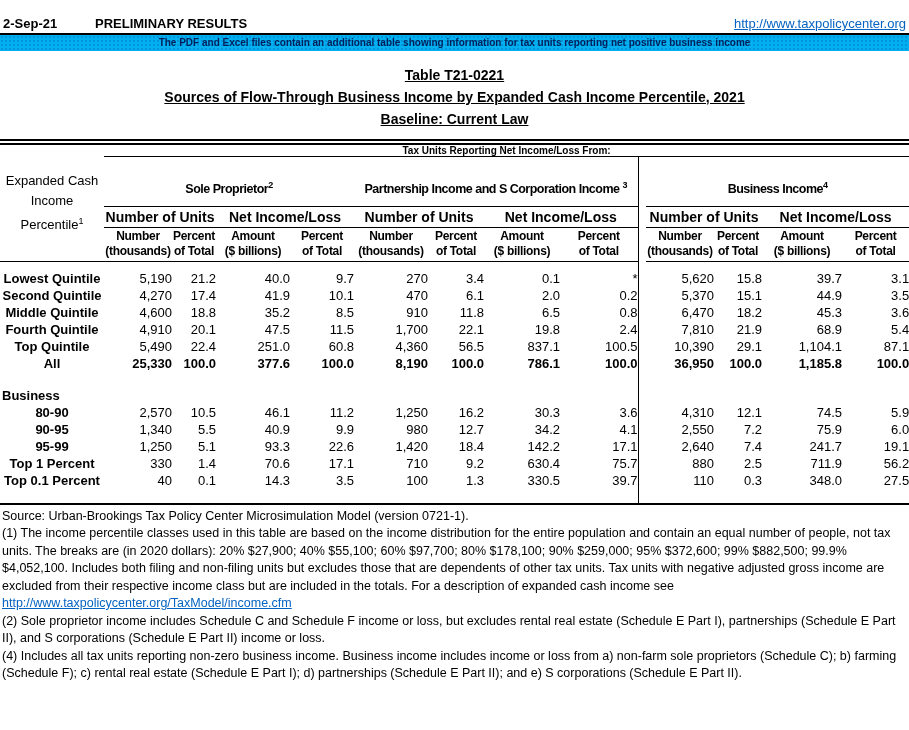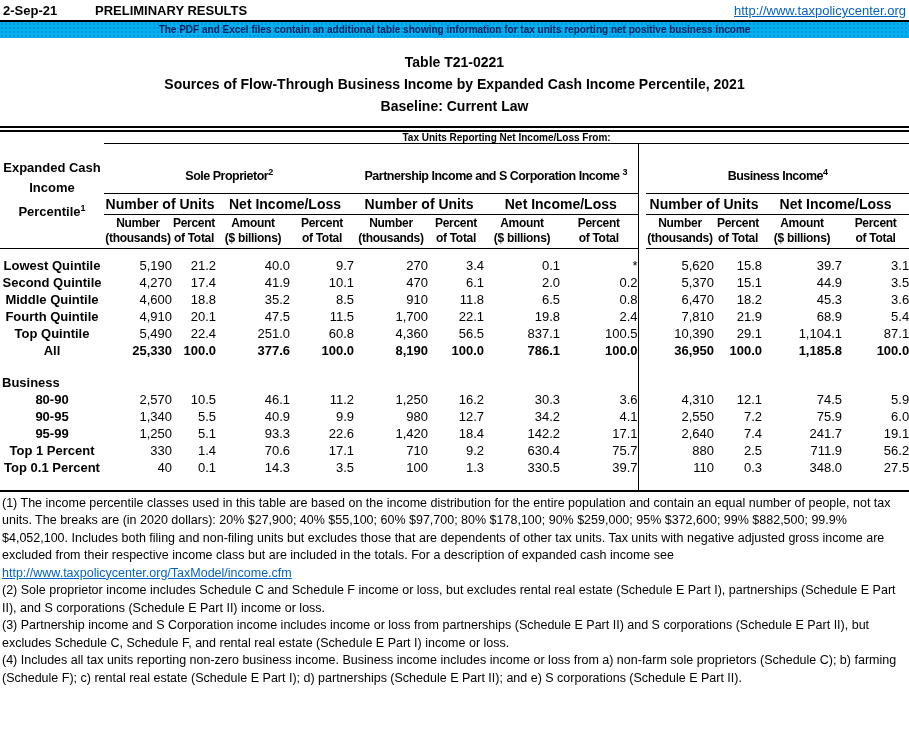--- a/index.html
+++ b/index.html
@@ -8,43 +8,43 @@
     --link:#0563C1;
   }
   *{box-sizing:border-box;}
   html,body{margin:0;padding:0;}
   body{
     width:909px;height:730px;background:#fff;color:#000;
     font-family:"Liberation Sans","DejaVu Sans",sans-serif;
     overflow:hidden;
   }
   
-  .topbar{display:flex;align-items:flex-start;padding:3px 3px 2px 3px;font-size:13px;}
+  .topbar{display:flex;align-items:flex-start;padding:16px 3px 2px 3px;font-size:13px;}
   .topbar .date{font-weight:bold;width:92px;}
   .topbar .status{font-weight:bold;flex:1;}
   .topbar a{color:var(--link);text-decoration:underline;font-size:13px;}
   .banner{
     border-top:2px solid #000;
     background-color:var(--banner-bg);
     background-image:radial-gradient(rgba(0,80,160,0.28) 1px, transparent 1px);
     background-size:4px 4px;
     color:var(--banner-text);
     font-weight:bold;font-size:10px;text-align:center;
     padding:2px 0 3px;
   }
   
-  .titleblock{margin-top:13px;text-align:center;font-weight:bold;}
+  .titleblock{margin-top:13px;text-align:center;font-weight:bold;text-decoration:underline;}
   .titleblock div{font-size:14px;line-height:22px;}
   
   .toprule{margin-top:9px;height:6px;border-top:2px solid #000;border-bottom:2px solid #000;}
   table.tpc{border-collapse:collapse;table-layout:fixed;width:909px;border-bottom:2px solid #000;}
   table.tpc th,table.tpc td{padding:0;font-family:inherit;}
   th{font-weight:bold;text-align:center;}
   .span-h{border-bottom:1.5px solid #000;font-size:10px;padding:9px 0 7px;}
-  .rowlabel-h{border-bottom:1.5px solid #000;font-size:13px;line-height:20px;vertical-align:middle;font-weight:bold;}
+  .rowlabel-h{border-bottom:1.5px solid #000;font-size:13px;line-height:20px;vertical-align:middle;font-weight:normal;}
   sup{font-size:9px;}
   th.grp{vertical-align:bottom;height:50px;padding:0 3px;}
   th.grp .cellu{border-bottom:1.5px solid #000;padding-bottom:9px;font-size:12.5px;letter-spacing:-0.5px;white-space:nowrap;}
   th.sub{vertical-align:bottom;padding:0 3px;}
   th.sub .cellu{border-bottom:1.5px solid #000;padding:2px 0;font-size:14px;}
   th.colh{vertical-align:bottom;padding:0 2px;}
   th.colh .cellu{border-bottom:1.5px solid #000;padding:1px 0 2px;font-size:12px;letter-spacing:-0.3px;line-height:15px;}
   .divider{border-left:1.5px solid #000;}
   tbody td{height:17px;line-height:17px;font-size:13px;}
   td.rowlabel{text-align:center;font-weight:bold;padding-right:3px;overflow:hidden;}
@@ -439,18 +439,18 @@
         <td class="divider"></td>
         <td class="num"></td>
         <td class="num"></td>
         <td class="num"></td>
         <td class="num"></td>
       </tr>
     </tbody>
 </table>
 
 <div class="notes">
+  <p>Source: Urban-Brookings Tax Policy Center Microsimulation Model (version 0721-1).</p>
   <p>(1) The income percentile classes used in this table are based on the income distribution for the entire population and contain an equal number of people, not tax units. The breaks are (in 2020 dollars): 20% $27,900; 40% $55,100; 60% $97,700; 80% $178,100; 90% $259,000; 95% $372,600; 99% $882,500; 99.9% $4,052,100. Includes both filing and non-filing units but excludes those that are dependents of other tax units. Tax units with negative adjusted gross income are excluded from their respective income class but are included in the totals. For a description of expanded cash income see</p>
   <p><a href="#">http://www.taxpolicycenter.org/TaxModel/income.cfm</a></p>
   <p>(2)  Sole proprietor income includes Schedule C and Schedule F income or loss, but excludes rental real estate (Schedule E Part I), partnerships (Schedule E Part II), and S corporations (Schedule E Part II) income or loss.</p>
-  <p>(3) Partnership income and S Corporation income includes income or loss from partnerships (Schedule E Part II) and S corporations (Schedule E Part II), but excludes Schedule C, Schedule F, and rental real estate (Schedule E Part I) income or loss.</p>
   <p>(4) Includes all tax units reporting non-zero business income. Business income includes income or loss from a) non-farm sole proprietors (Schedule C); b) farming (Schedule F); c) rental real estate (Schedule E Part I); d) partnerships (Schedule E Part II); and e) S corporations (Schedule E Part II).</p>
 </div>
 
 </body></html>

